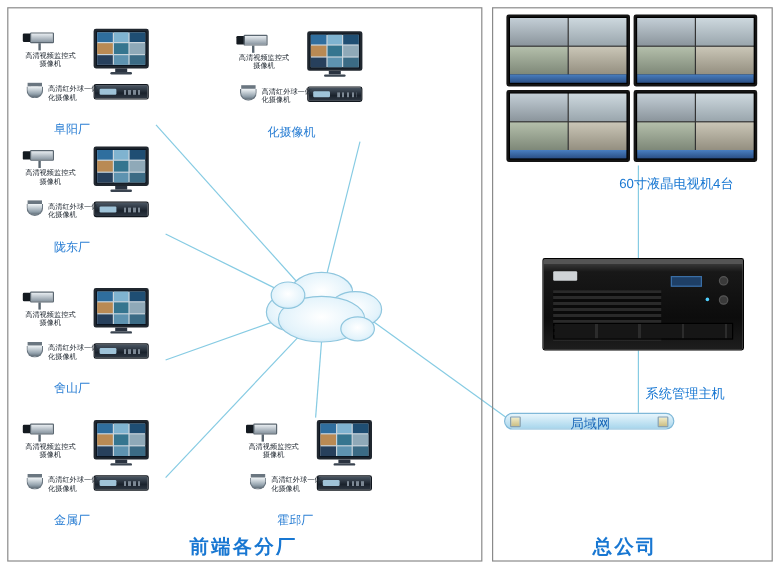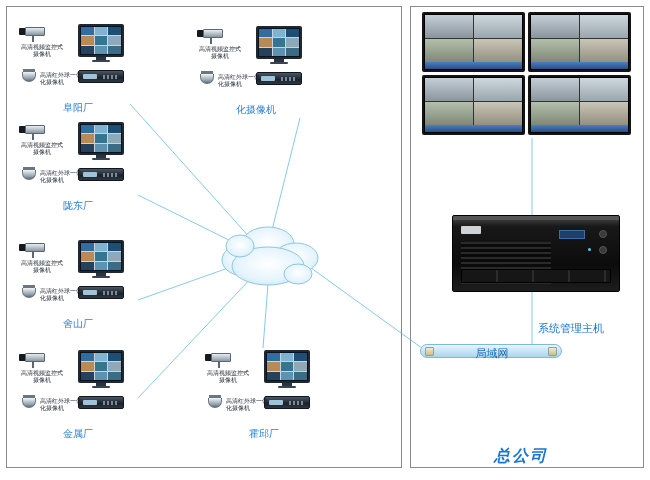--- a/index.html
+++ b/index.html
@@ -7,21 +7,21 @@
   #canvas { position:relative; width:650px; height:480px; background:#fff; overflow:hidden; }
 
   .region { position:absolute; border:1px solid #8a8a8a; background:transparent; }
   #region-left  { left:6px;   top:6px; width:396px; height:462px; }
   #region-right { left:410px; top:6px; width:234px; height:462px; }
 
   svg.lines { position:absolute; left:0; top:0; }
 
   .section-title { position:absolute; color:#1877d2; font-weight:bold; font-size:16px; letter-spacing:2px; }
   #title-left  { left:158px; top:446px; }
-  #title-right { left:494px; top:446px;font-style:italic; }
+  #title-right { left:494px; top:446px; }
 
   
   .site { position:absolute; width:130px; height:94px; }
   .site-1 { left:12px;  top:22px;  }
   .site-2 { left:190px; top:24px;  }
   .site-3 { left:12px;  top:120px; }
   .site-4 { left:12px;  top:238px; }
   .site-5 { left:12px;  top:348px; }
   .site-6 { left:198px; top:348px;font-family:Liberation Serif, serif; }
 
@@ -52,21 +52,21 @@
          background:linear-gradient(180deg,#4a5663,#1a222c 60%,#2e3742); border:1px solid #10161d; border-radius:2px; }
   .dvr-display { position:absolute; left:4px; top:3px; width:14px; height:5px; background:#9fc3d8; border-radius:1px; }
   .dvr-btns { position:absolute; right:4px; top:4px; width:16px; height:4px;
               background:repeating-linear-gradient(90deg,#7c8894 0 2px,transparent 2px 4px); }
 
   .dome { position:absolute; left:9px; top:47px; width:16px; height:17px; }
   .dome-top  { position:absolute; left:2px; top:0; width:12px; height:3px; background:#6a7680; }
   .dome-ball { position:absolute; left:1px; top:3px; width:14px; height:10px; border:1px solid #6a7680; border-top:none;
                background:linear-gradient(180deg,#f2f6f8,#93a2ad 70%,#5f6c76); border-radius:0 0 14px 14px; }
 
-  .site-name { position:absolute; left:33px; top:79px; width:66px; text-align:center; color:#2b7fd4; font-size:10px; }
+  .site-name { position:absolute; left:33px; top:79px; width:66px; color:#2b7fd4; font-size:10px; }
 
   
   #cloud { position:absolute; left:210px; top:216px; width:116px; height:78px; }
   #cloud-label { position:absolute; left:0; top:34px; width:116px; text-align:center;
                  color:#3aa8d4; font-size:9px; font-weight:bold; }
 
   
   #hq-monitors { position:absolute; left:422px; top:12px; width:209px; height:123px;
                  display:grid; grid-template-columns:1fr 1fr; grid-template-rows:1fr 1fr; gap:3px; }
   .hq-monitor { border:2px solid #141414; background:#000; border-radius:2px; padding:1px;
@@ -426,34 +426,36 @@
     <div class="hq-monitor">
       <div class="hq-screen">
           <i></i>
           <i></i>
           <i></i>
           <i></i>
         </div>
         <div class="hq-toolbar"></div>
     </div>
   </div>
+  <div id="hq-monitors-label">60寸液晶电视机4台</div>
 
   <div id="server">
     <div class="srv-top"></div>
     <div class="srv-logo"></div>
     <div class="srv-lcd"></div>
     <div class="srv-led"></div>
     <div class="srv-btn1"></div>
     <div class="srv-btn2"></div>
     <div class="srv-vents"></div>
     <div class="srv-bays"></div>
   </div>
   <div id="server-label">系统管理主机</div>
 
   <div id="lan-bus">
     <span class="bus-node" id="bus-node-left"></span>
     <div id="lan-label">局域网</div>
     <span class="bus-node" id="bus-node-right"></span>
   </div>
 
+  <div class="section-title" id="title-left">前端各分厂</div>
   <div class="section-title" id="title-right">总公司</div>
 
 </div>
 
 </body></html>

